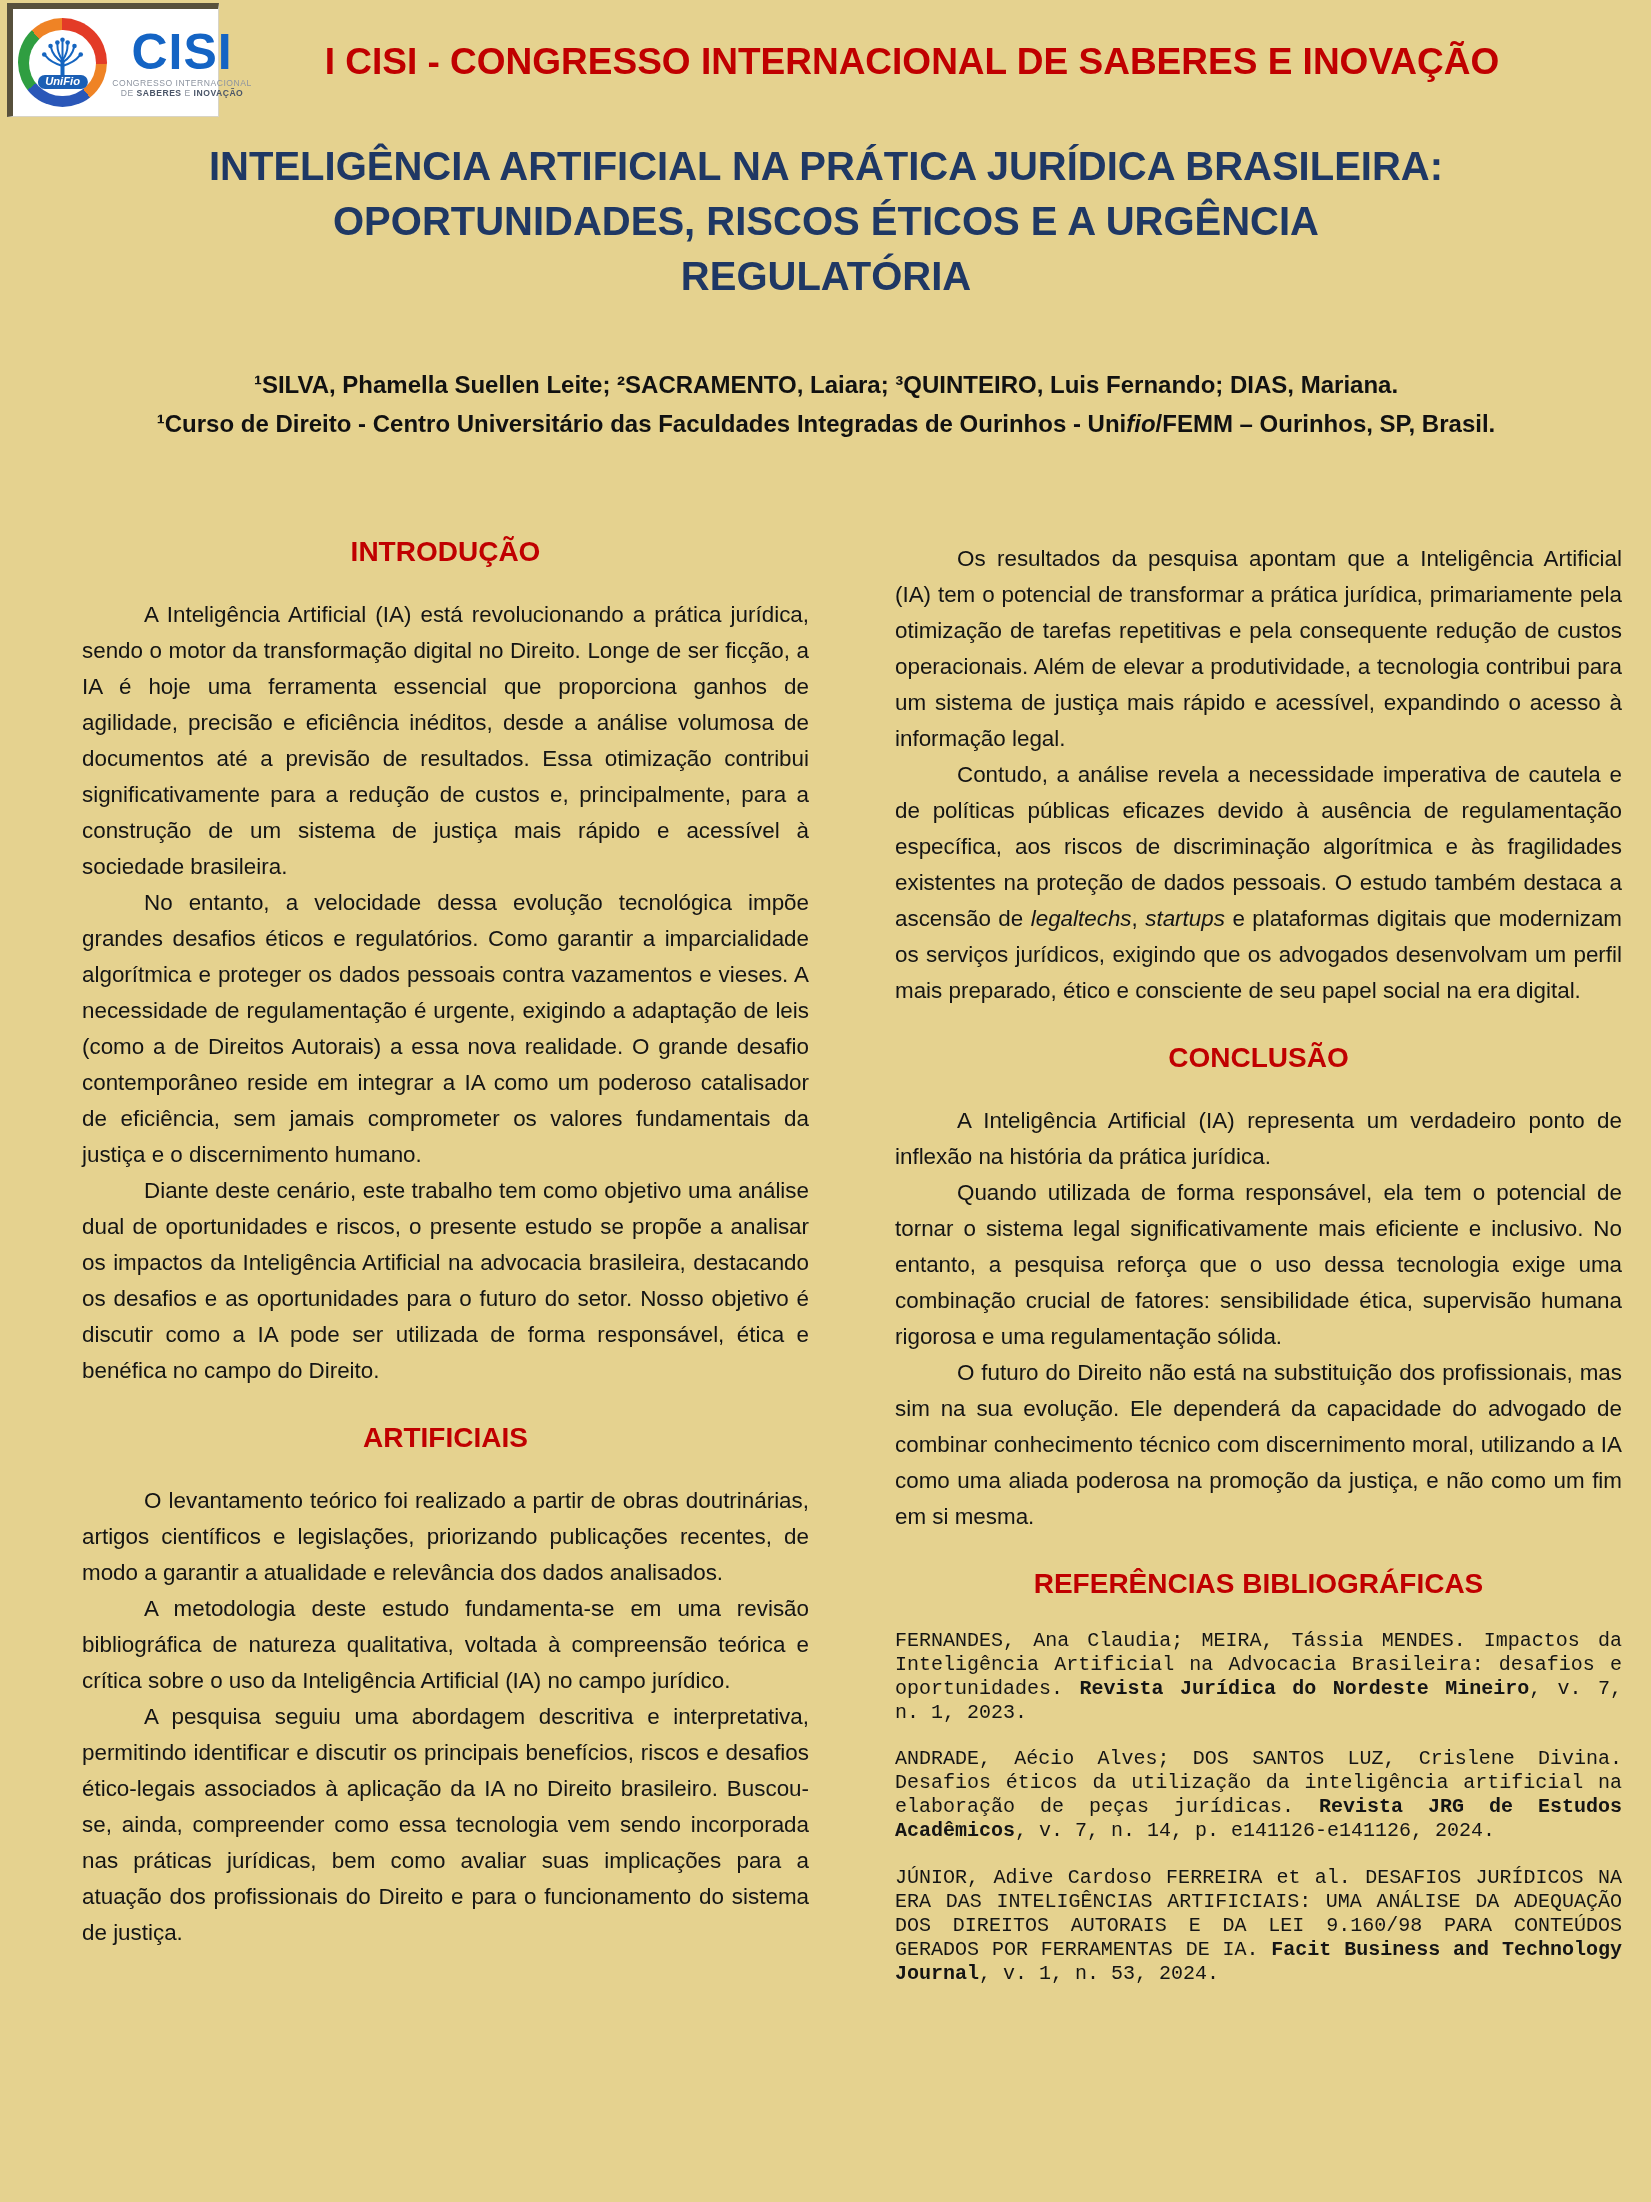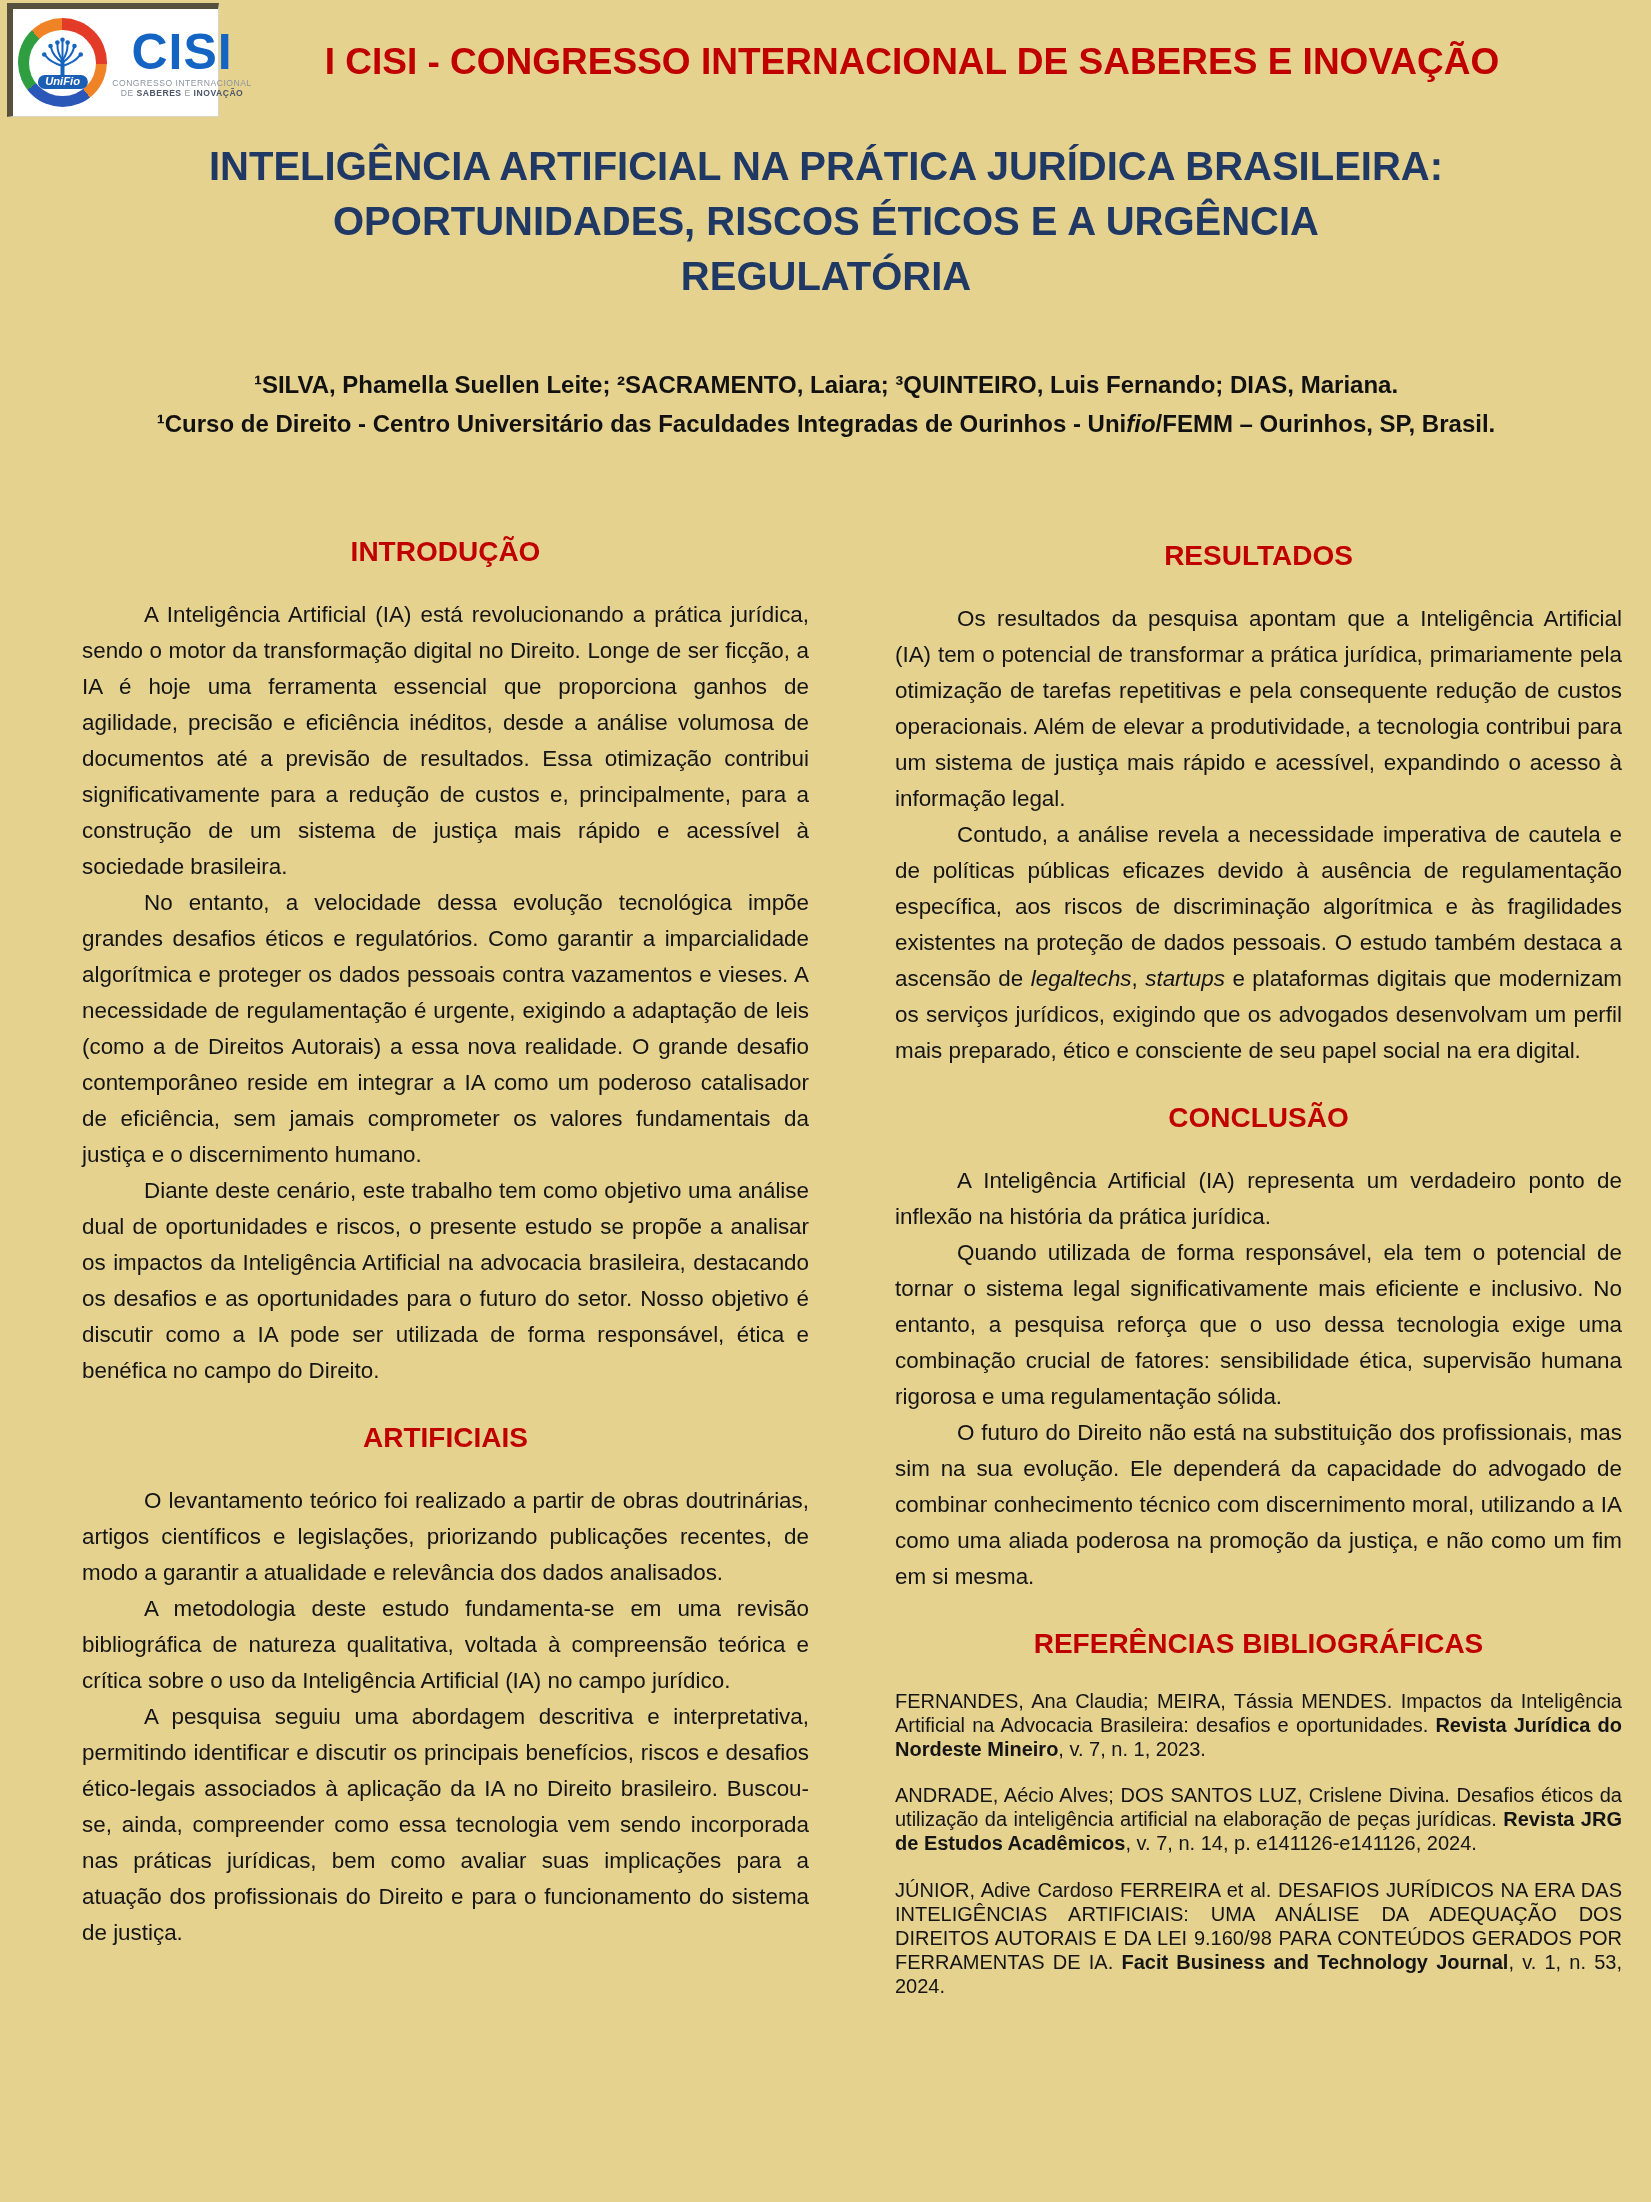--- a/index.html
+++ b/index.html
@@ -99,21 +99,21 @@
     font-size:28px;font-weight:bold;color:#c00000;
     text-align:center;margin:34px 0 31px 0;line-height:29px;
   }
   .col h2.sec:first-child{margin-top:0;}
   p.body{
     font-size:22.4px;line-height:36px;margin:0;
     text-align:justify;text-indent:62px;color:#141414;
   }
   p.ref{
     font-size:20px;line-height:24px;margin:0 0 22.4px 0;
-    text-align:justify;color:#141414;
+    text-align:justify;color:#141414;font-family:Liberation Mono, monospace;
   }
   p.ref:last-child{margin-bottom:0;}
 </style>
 </head>
 <body>
 
 <div class="logo-box">
   <div class="logo-ring">
     <div class="inner">
       <svg viewBox="0 0 100 100">
@@ -165,21 +165,20 @@
     <p class="body">No entanto, a velocidade dessa evolução tecnológica impõe grandes desafios éticos e regulatórios. Como garantir a imparcialidade algorítmica e proteger os dados pessoais contra vazamentos e vieses. A necessidade de regulamentação é urgente, exigindo a adaptação de leis (como a de Direitos Autorais) a essa nova realidade. O grande desafio contemporâneo reside em integrar a IA como um poderoso catalisador de eficiência, sem jamais comprometer os valores fundamentais da justiça e o discernimento humano.</p>
     <p class="body">Diante deste cenário, este trabalho tem como objetivo uma análise dual de oportunidades e riscos, o presente estudo se propõe a analisar os impactos da Inteligência Artificial na advocacia brasileira, destacando os desafios e as oportunidades para o futuro do setor. Nosso objetivo é discutir como a IA pode ser utilizada de forma responsável, ética e benéfica no campo do Direito.</p>
 
     <h2 class="sec">ARTIFICIAIS</h2>
     <p class="body">O levantamento teórico foi realizado a partir de obras doutrinárias, artigos científicos e legislações, priorizando publicações recentes, de modo a garantir a atualidade e relevância dos dados analisados.</p>
     <p class="body">A metodologia deste estudo fundamenta-se em uma revisão bibliográfica de natureza qualitativa, voltada à compreensão teórica e crítica sobre o uso da Inteligência Artificial (IA) no campo jurídico.</p>
     <p class="body">A pesquisa seguiu uma abordagem descritiva e interpretativa, permitindo identificar e discutir os principais benefícios, riscos e desafios ético-legais associados à aplicação da IA no Direito brasileiro. Buscou-se, ainda, compreender como essa tecnologia vem sendo incorporada nas práticas jurídicas, bem como avaliar suas implicações para a atuação dos profissionais do Direito e para o funcionamento do sistema de justiça.</p>
   </div>
 
   <div class="col col-right">
-    <h2 class="sec">RESULTADOS</h2>
     <p class="body">Os resultados da pesquisa apontam que a Inteligência Artificial (IA) tem o potencial de transformar a prática jurídica, primariamente pela otimização de tarefas repetitivas e pela consequente redução de custos operacionais. Além de elevar a produtividade, a tecnologia contribui para um sistema de justiça mais rápido e acessível, expandindo o acesso à informação legal.</p>
     <p class="body"><span>Contudo, a análise revela a necessidade imperativa de cautela e de políticas públicas eficazes devido à ausência de regulamentação específica, aos riscos de discriminação algorítmica e às fragilidades existentes na proteção de dados pessoais. O estudo também destaca a ascensão de </span><span class="seg-i">legaltechs</span><span>, </span><span class="seg-i">startups</span><span> e plataformas digitais que modernizam os serviços jurídicos, exigindo que os advogados desenvolvam um perfil mais preparado, ético e consciente de seu papel social na era digital.</span></p>
 
     <h2 class="sec">CONCLUSÃO</h2>
     <p class="body">A Inteligência Artificial (IA) representa um verdadeiro ponto de inflexão na história da prática jurídica.</p>
     <p class="body">Quando utilizada de forma responsável, ela tem o potencial de tornar o sistema legal significativamente mais eficiente e inclusivo. No entanto, a pesquisa reforça que o uso dessa tecnologia exige uma combinação crucial de fatores: sensibilidade ética, supervisão humana rigorosa e uma regulamentação sólida.</p>
     <p class="body">O futuro do Direito não está na substituição dos profissionais, mas sim na sua evolução. Ele dependerá da capacidade do advogado de combinar conhecimento técnico com discernimento moral, utilizando a IA como uma aliada poderosa na promoção da justiça, e não como um fim em si mesma.</p>
 
     <h2 class="sec">REFERÊNCIAS BIBLIOGRÁFICAS</h2>
     <p class="ref"><span>FERNANDES, Ana Claudia; MEIRA, Tássia MENDES. Impactos da Inteligência Artificial na Advocacia Brasileira: desafios e oportunidades. </span><span class="seg-b">Revista Jurídica do Nordeste Mineiro</span><span>, v. 7, n. 1, 2023.</span></p>

